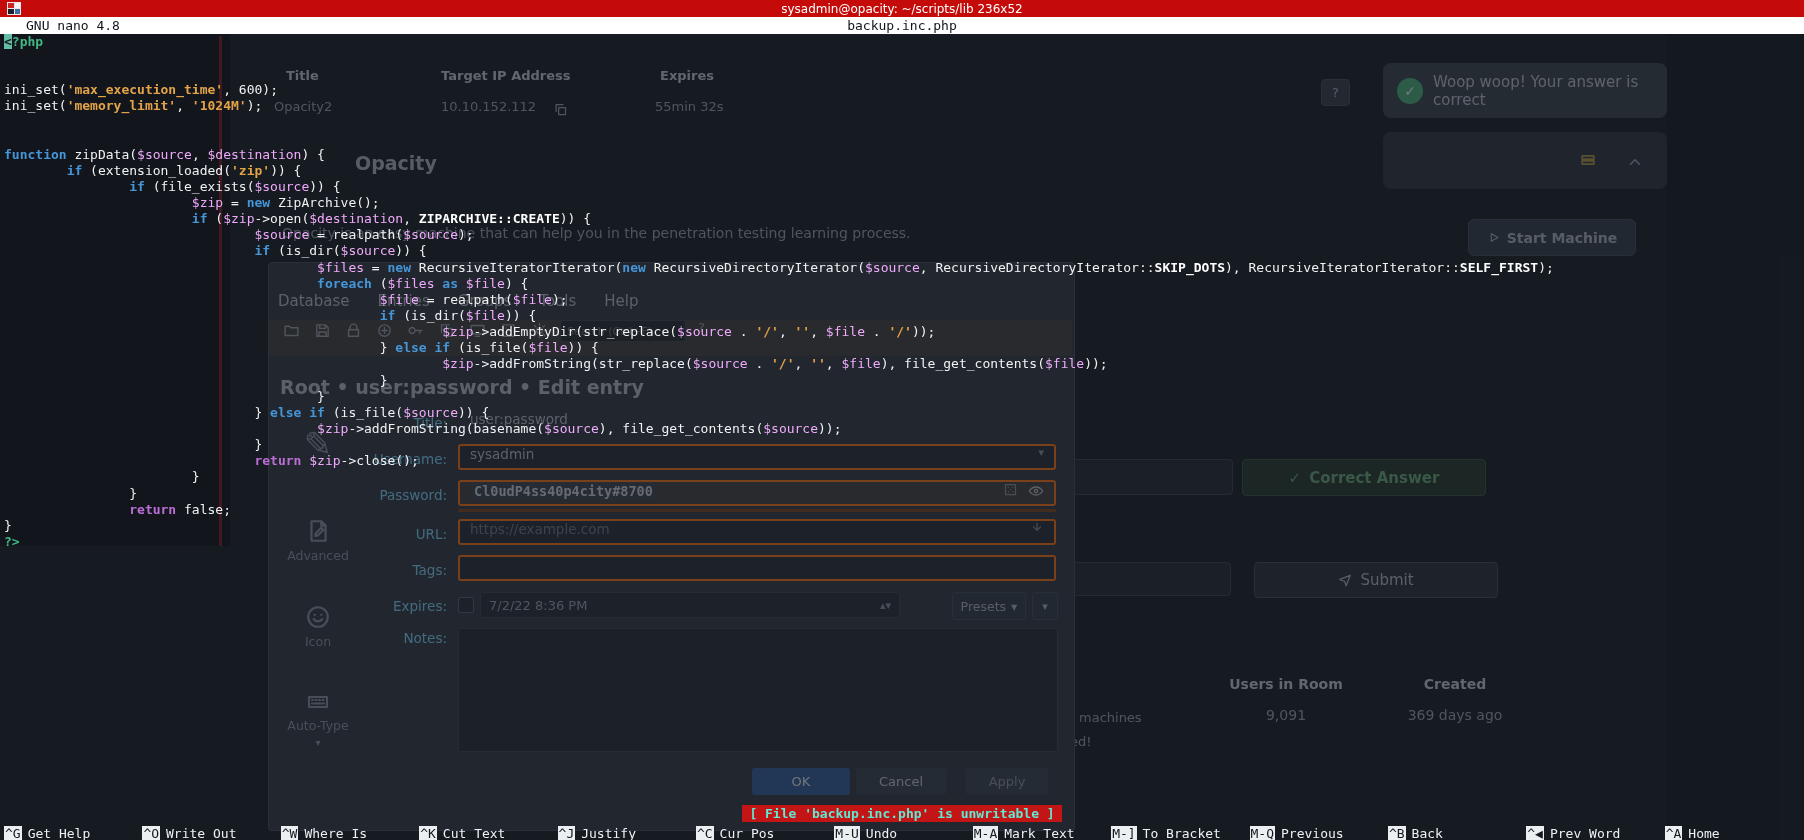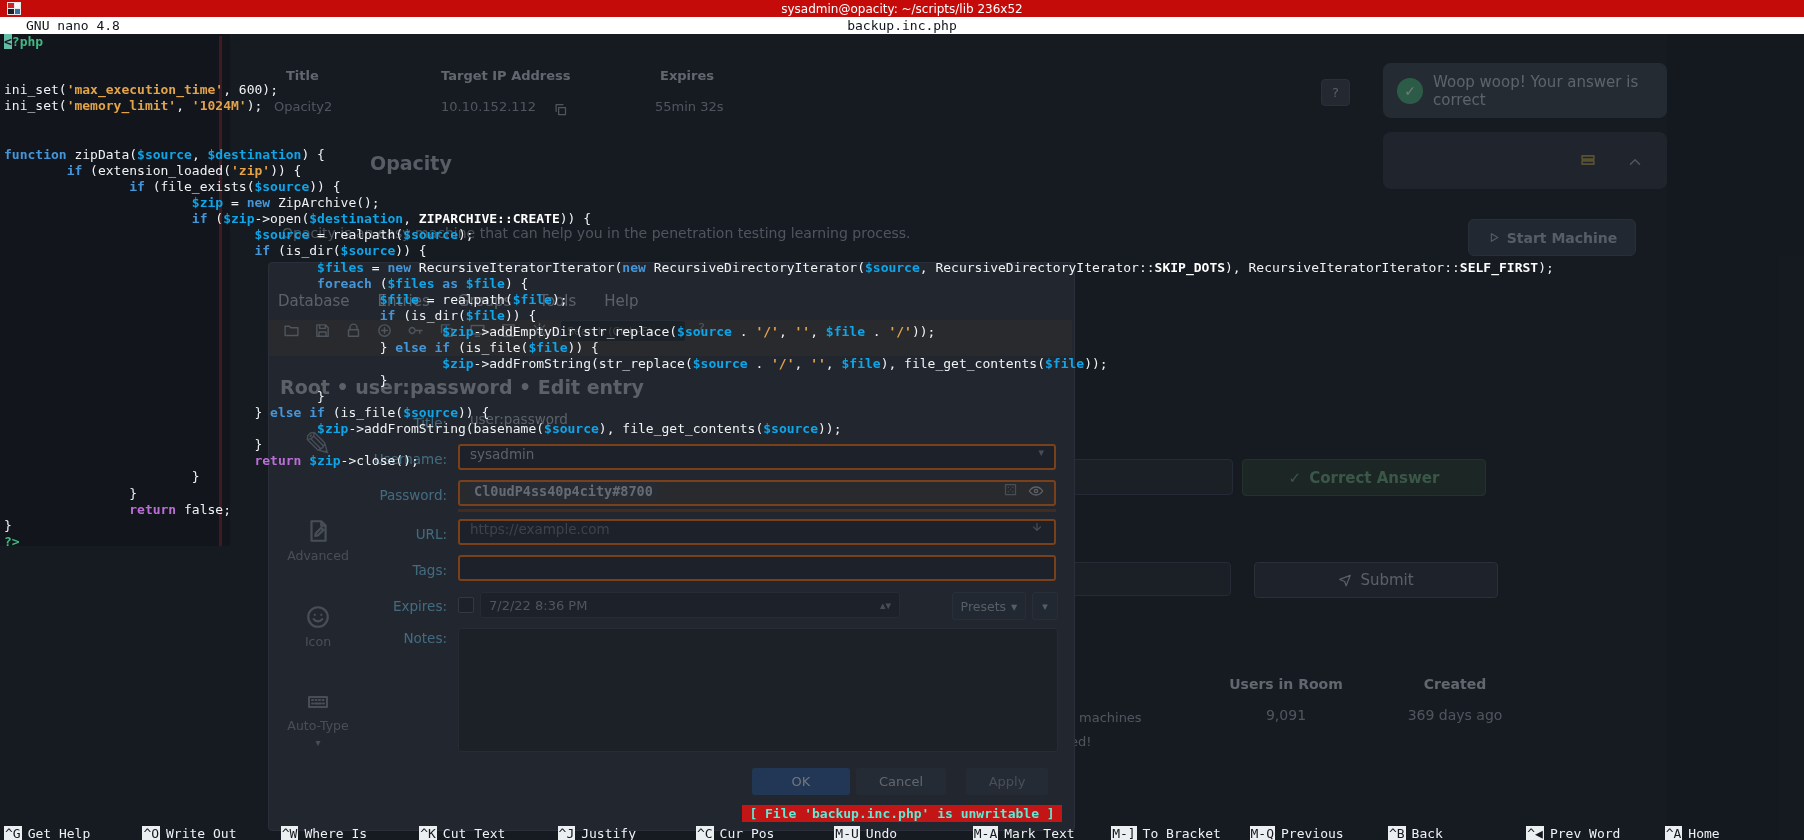--- a/index.html
+++ b/index.html
@@ -79,21 +79,21 @@
             display:grid;grid-template-columns:1fr 1fr;grid-template-rows:1fr 1fr;padding:1px;gap:1px;box-sizing:border-box;}
   .win-icon i{display:block;}
   .nano-header{position:absolute;left:0;top:17px;width:1804px;height:17px;background:#ffffff;color:#10151c;font-size:13px;}
   .nano-version{position:absolute;left:26px;top:1px;}
   .nano-filename{position:absolute;left:0;width:100%;text-align:center;top:1px;}
   .code{position:absolute;left:4px;top:33.6px;width:1800px;white-space:pre;tab-size:8;
         font-size:13px;line-height:16.15px;color:#f0f2f4;}
   .cl{height:16.15px;}
   .tk-p{color:#f0f2f4;}
   .tk-k{color:#4596d8;font-weight:bold;}
-  .tk-v{color:#0ea5e9;font-weight:bold;}
+  .tk-v{color:#f0abfc;font-weight:normal;}
   .tk-s{color:#e3a349;font-weight:bold;}
   .tk-r{color:#bb6fd6;font-weight:bold;}
   .tk-b{color:#ffffff;font-weight:bold;}
   .tk-t{color:#42b883;font-weight:bold;}
   .tk-c{background:#63bda6;color:#12161c;font-weight:bold;}
   .statusbar{position:absolute;top:805px;left:0;width:1804px;display:flex;justify-content:center;}
   .status-msg{background:#c31515;color:#5eead4;font-weight:bold;font-size:13px;line-height:17px;padding:0 7px;}
   .shortcuts{position:absolute;left:4px;top:826px;width:1800px;display:flex;}
   .sc{width:138.4px;flex:none;font-size:13px;line-height:16px;white-space:nowrap;overflow:hidden;}
   .sc .key{background:#eceff2;color:#14181e;padding:0 1px;}
@@ -113,21 +113,21 @@
     <div class="abs tbl-head" style="left:286px;top:68px">Title</div>
     <div class="abs tbl-head" style="left:441px;top:68px">Target IP Address</div>
     <div class="abs tbl-head" style="left:660px;top:68px">Expires</div>
     <div class="abs tbl-val" style="left:274px;top:99px">Opacity2</div>
     <div class="abs tbl-val" style="left:441px;top:99px">10.10.152.112</div>
     <span class="abs icon-dim" style="left:553px;top:99px"><svg class="ic" width="15" height="15" viewBox="0 0 24 24">
           <path d="M9 9h11v11H9z M5 15V4h11"></path>
         </svg></span>
     <div class="abs tbl-val" style="left:655px;top:99px">55min 32s</div>
 
-    <div class="abs room-title" style="left:370px;top:152px">Opacity</div>
+    <div class="abs room-title" style="left:355px;top:152px">Opacity</div>
     <div class="abs room-desc" style="left:282px;top:225px">Opacity is an easy machine that can help you in the penetration testing learning process.</div>
     <div class="abs btn-start">
       <svg class="ic" width="13" height="13" viewBox="0 0 24 24">
           <path d="M8 5l12 7-12 7z"></path>
         </svg>
       <span>Start Machine</span>
     </div>
 
     <div class="abs hint-btn">?</div>
     <div class="abs toast">

